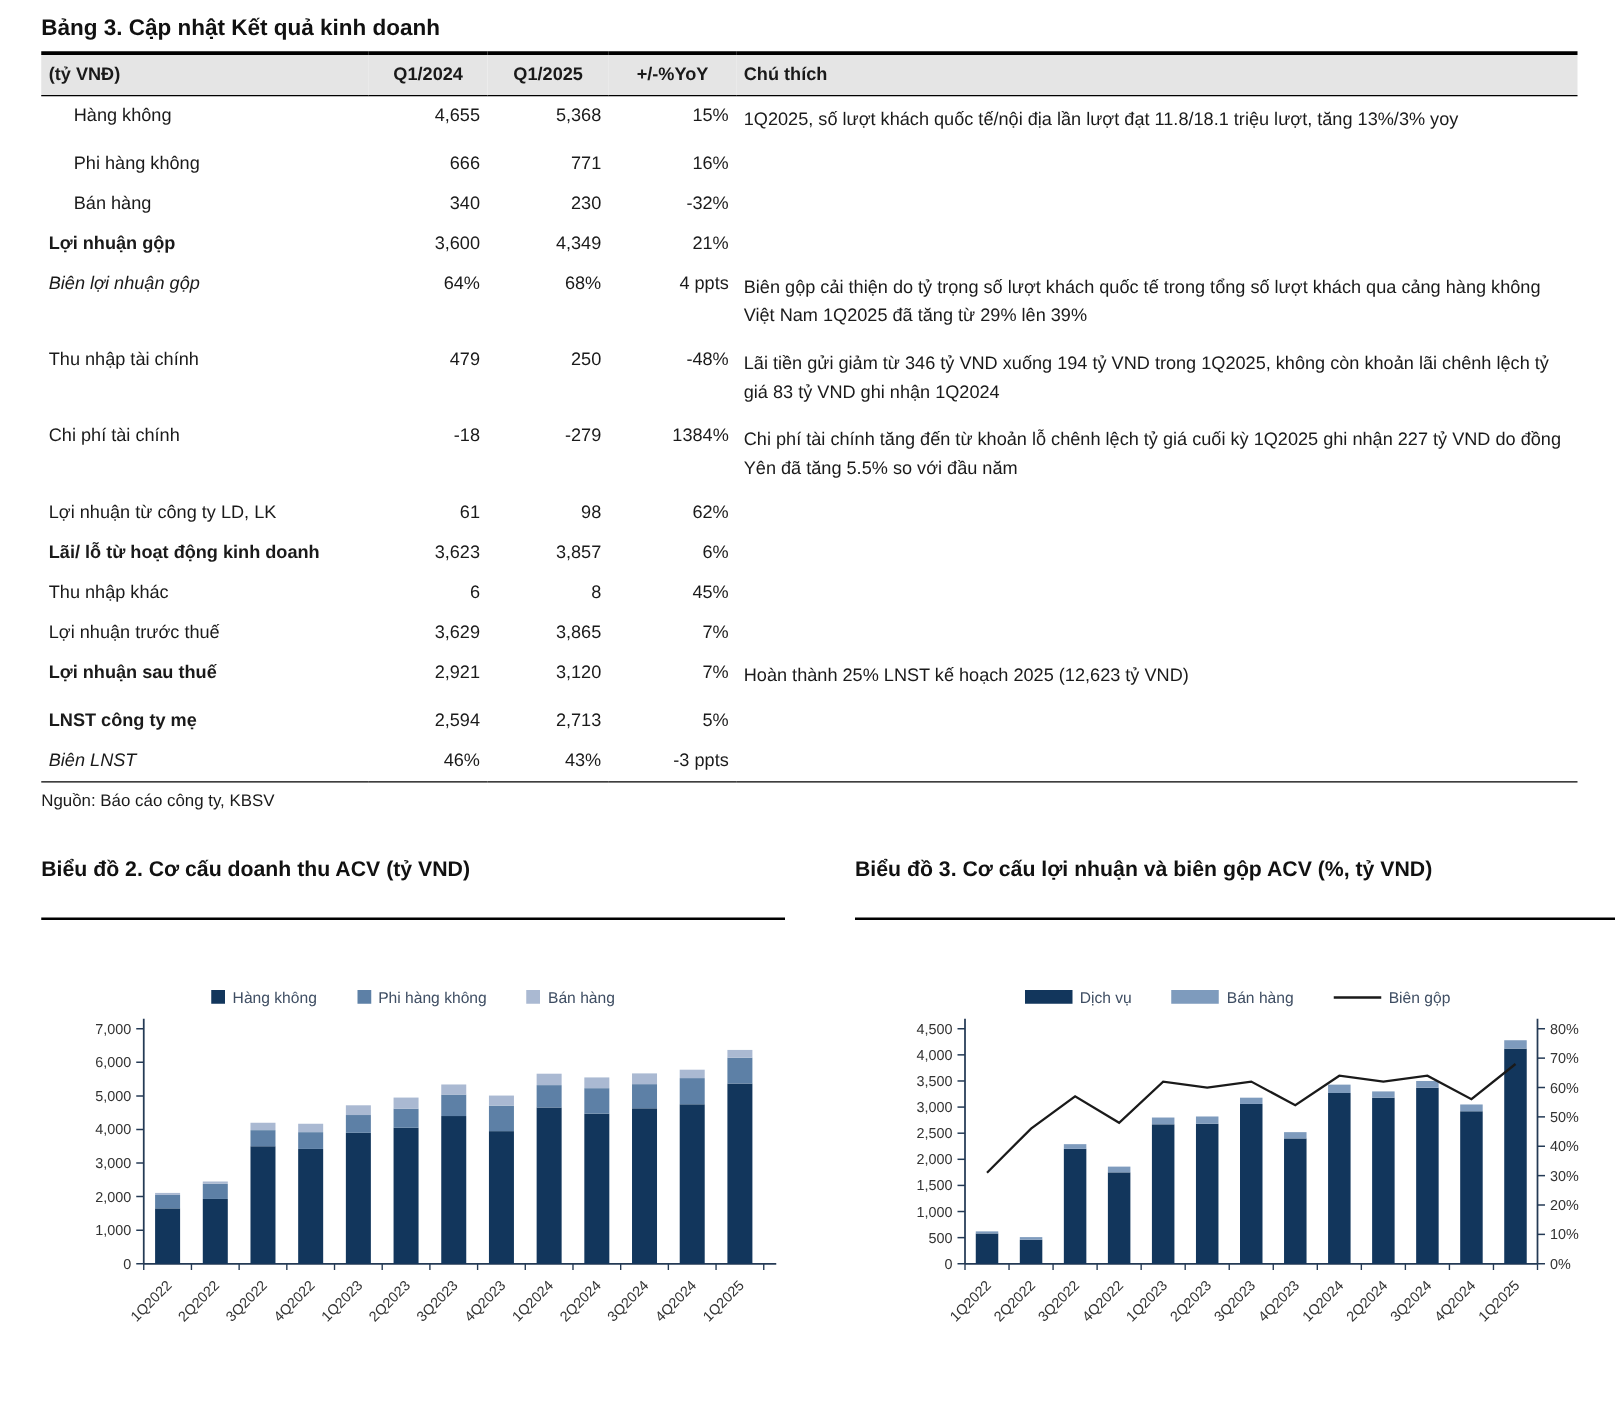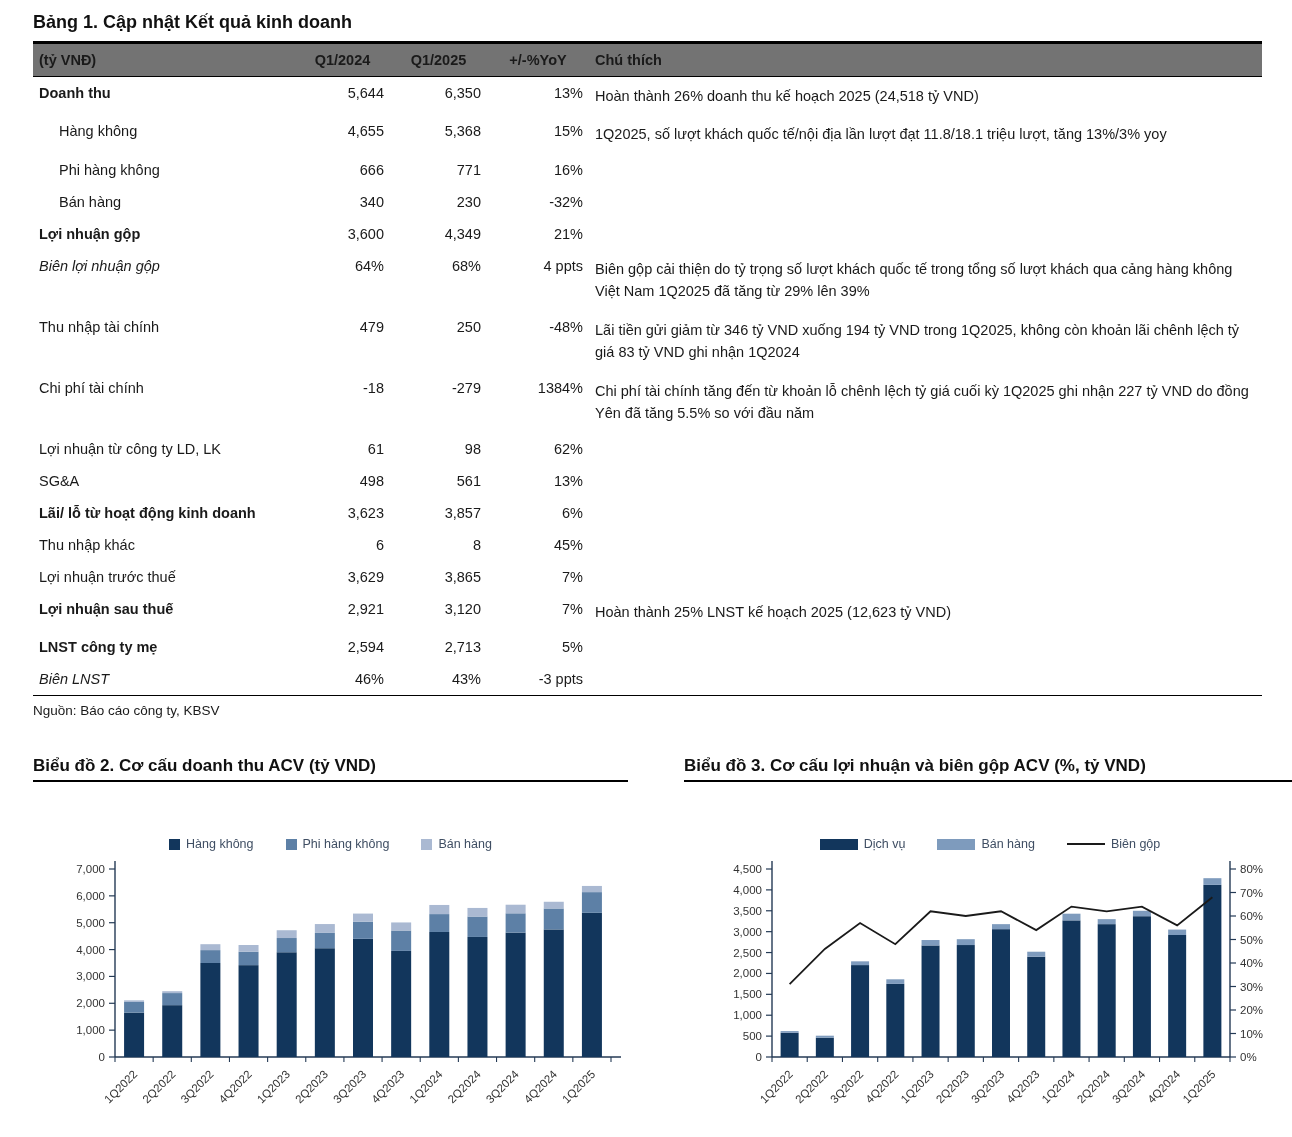--- a/index.html
+++ b/index.html
@@ -16,21 +16,21 @@
     font-size: 18px; font-weight: 700; color: #111;
     margin-bottom: 8px;
   }
   table.report {
     width: 1229px;
     border-collapse: collapse;
     border-top: 3px solid #000;
     font-size: 14.5px;
   }
   table.report thead th {
-    background: #737373;
+    background: #e5e5e5;
     font-weight: 700;
     padding: 8px 6px;
     border-bottom: 1.5px solid #000;
   }
   th.h-label { text-align: left; padding-left: 8px; width: 262px; }
   th.h-num   { }
   th.h-q1    { width: 95px; }
   th.h-q2    { width: 97px; }
   th.h-yoy   { width: 102px; }
   th.h-note  { text-align: left; }
@@ -47,57 +47,50 @@
   tbody { border-bottom: 1.5px solid #000; }
   .source-line { font-size: 13.5px; margin-top: 7px; color: #1a1a1a; }
 
   
   .charts-row { display: flex; gap: 56px; margin-top: 38px; }
   .chart-block-left  { width: 595px; }
   .chart-block-right { width: 612px; }
   .chart-title {
     font-size: 17px; font-weight: 700; color: #111;
     border-bottom: 2px solid #000;
-    padding-bottom: 4px;
+    padding-bottom: 28px;
   }
   .legend-row {
     display: flex; justify-content: center; align-items: center;
     gap: 32px; margin-top: 55px; margin-bottom: 4px;
     font-size: 12.5px; color: #3f4e63;
   }
   .legend-item { display: inline-flex; align-items: center; gap: 6px; }
   .swatch-square { width: 11px; height: 11px; display: inline-block; }
   .swatch-bar    { width: 38px; height: 11px; display: inline-block; }
   .swatch-line   { width: 38px; height: 2px;  display: inline-block; }
   svg text { font-family: "Liberation Sans", "DejaVu Sans", sans-serif; }
 </style>
 </head>
 <body>
 
 <section>
-  <h1 class="tbl-title">Bảng 1. Cập nhật Kết quả kinh doanh</h1>
+  <h1 class="tbl-title">Bảng 3. Cập nhật Kết quả kinh doanh</h1>
   <table class="report">
     <thead>
       <tr>
         <th class="h-label">(tỷ VNĐ)</th>
         <th class="h-num h-q1">Q1/2024</th>
         <th class="h-num h-q2">Q1/2025</th>
         <th class="h-num h-yoy">+/-%YoY</th>
         <th class="h-note">Chú thích</th>
       </tr>
     </thead>
     <tbody id="table-body">
         <tr>
-          <td class="c-label bold">Doanh thu</td>
-          <td class="c-num">5,644</td>
-          <td class="c-num">6,350</td>
-          <td class="c-num">13%</td>
-          <td class="c-note">Hoàn thành 26% doanh thu kế hoạch 2025 (24,518 tỷ VND)</td>
-        </tr>
-        <tr>
           <td class="c-label indent">Hàng không</td>
           <td class="c-num">4,655</td>
           <td class="c-num">5,368</td>
           <td class="c-num">15%</td>
           <td class="c-note">1Q2025, số lượt khách quốc tế/nội địa lần lượt đạt 11.8/18.1 triệu lượt, tăng 13%/3% yoy</td>
         </tr>
         <tr>
           <td class="c-label indent">Phi hàng không</td>
           <td class="c-num">666</td>
           <td class="c-num">771</td>
@@ -137,27 +130,20 @@
           <td class="c-num">-18</td>
           <td class="c-num">-279</td>
           <td class="c-num">1384%</td>
           <td class="c-note">Chi phí tài chính tăng đến từ khoản lỗ chênh lệch tỷ giá cuối kỳ 1Q2025 ghi nhận 227 tỷ VND do đồng Yên đã tăng 5.5% so với đầu năm</td>
         </tr>
         <tr>
           <td class="c-label normal">Lợi nhuận từ công ty LD, LK</td>
           <td class="c-num">61</td>
           <td class="c-num">98</td>
           <td class="c-num">62%</td>
-          <td class="c-note"></td>
-        </tr>
-        <tr>
-          <td class="c-label normal">SG&amp;A</td>
-          <td class="c-num">498</td>
-          <td class="c-num">561</td>
-          <td class="c-num">13%</td>
           <td class="c-note"></td>
         </tr>
         <tr>
           <td class="c-label bold">Lãi/ lỗ từ hoạt động kinh doanh</td>
           <td class="c-num">3,623</td>
           <td class="c-num">3,857</td>
           <td class="c-num">6%</td>
           <td class="c-note"></td>
         </tr>
         <tr>

